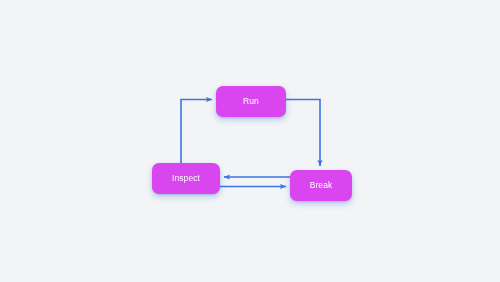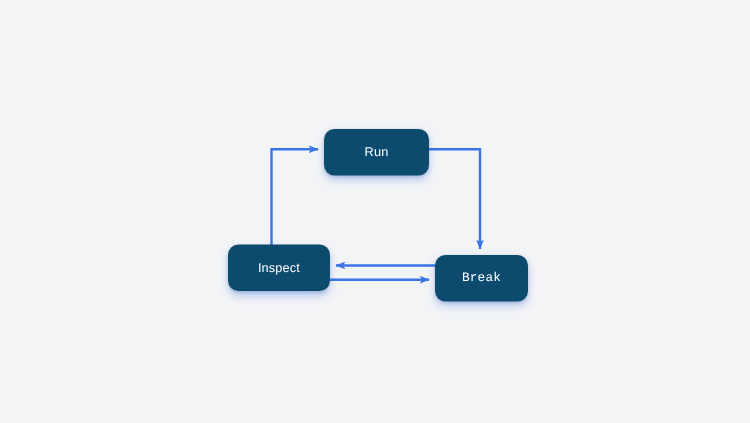--- a/index.html
+++ b/index.html
@@ -21,41 +21,41 @@
   #edge-layer {
     position: absolute;
     left: 0;
     top: 0;
     width: 500px;
     height: 282px;
   }
   .node {
     position: absolute;
     box-sizing: border-box;
-    background: #0c4a6e;
+    background: #d946ef;
     border-radius: 7px;
     color: #ffffff;
     font-size: 8.5px;
     font-family: "Liberation Sans", sans-serif;
     letter-spacing: 0.1px;
     display: flex;
     align-items: center;
     justify-content: center;
     box-shadow: 0 3px 6px rgba(46,108,224,0.30),
                 0 1px 2px rgba(40,60,110,0.18);
     z-index: 2;
   }
   .node-label {
     display: block;
     line-height: 1;
     white-space: nowrap;
   }
   #node-run    { left: 216px; top: 86px;  width: 70px; height: 31px; }
   #node-inspect{ left: 152px; top: 163px; width: 68px; height: 31px; }
-  #node-break  { left: 290px; top: 170px; width: 62px; height: 31px; font-family: Liberation Mono, monospace; }
+  #node-break  { left: 290px; top: 170px; width: 62px; height: 31px; }
 </style>
 </head>
 <body>
 
 <div id="canvas">
 
   <svg id="edge-layer" viewBox="0 0 500 282" width="500" height="282">
     <defs>
       <marker id="ah-right" markerWidth="7" markerHeight="7" refX="6.2" refY="3" orient="auto" markerUnits="userSpaceOnUse">
         <path d="M0,0.45 L6.6,3 L0,5.55 L1.5,3 Z" fill="#3b74e4"></path>

